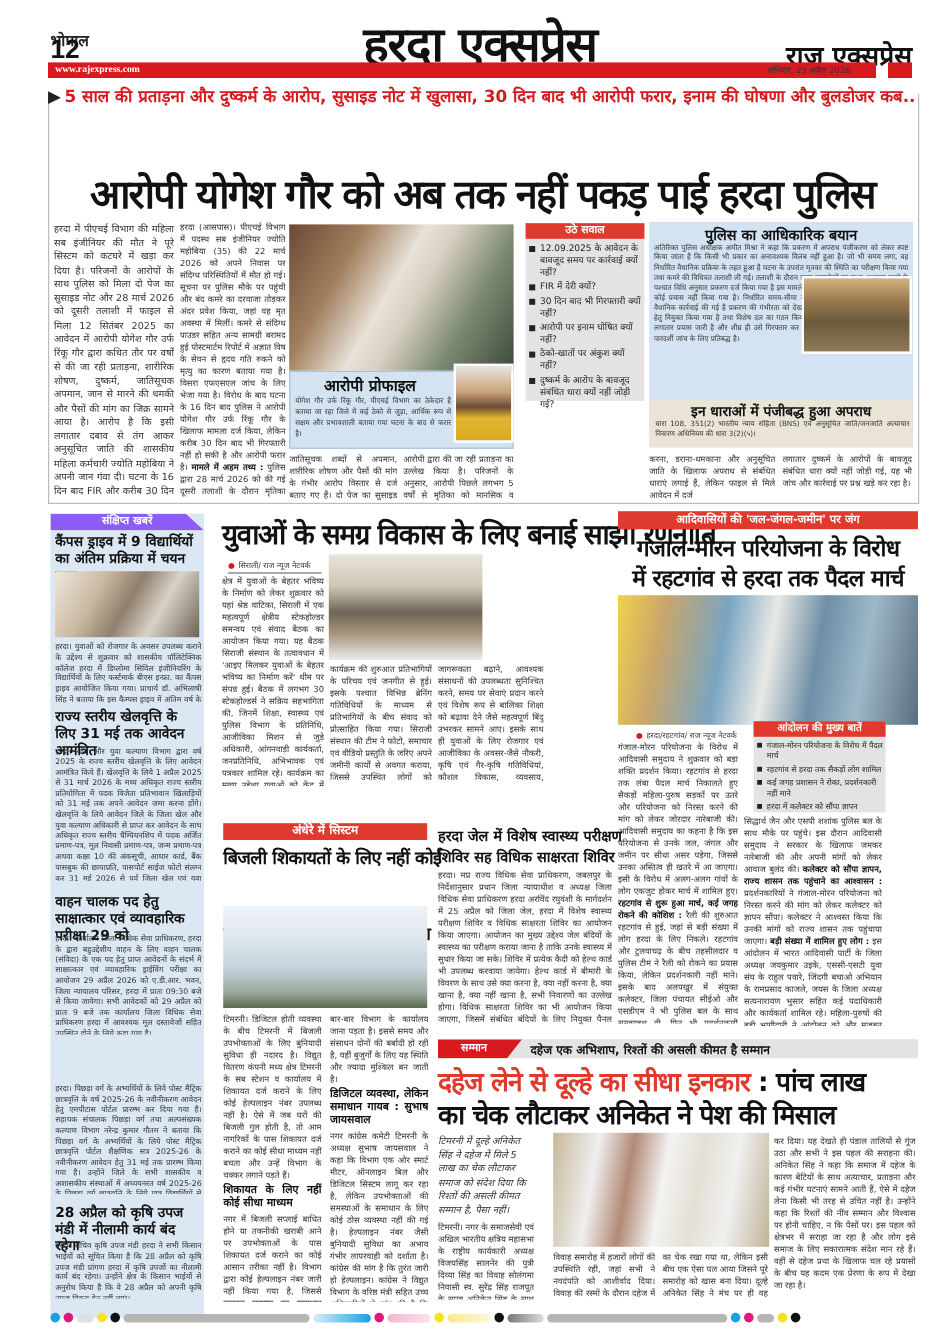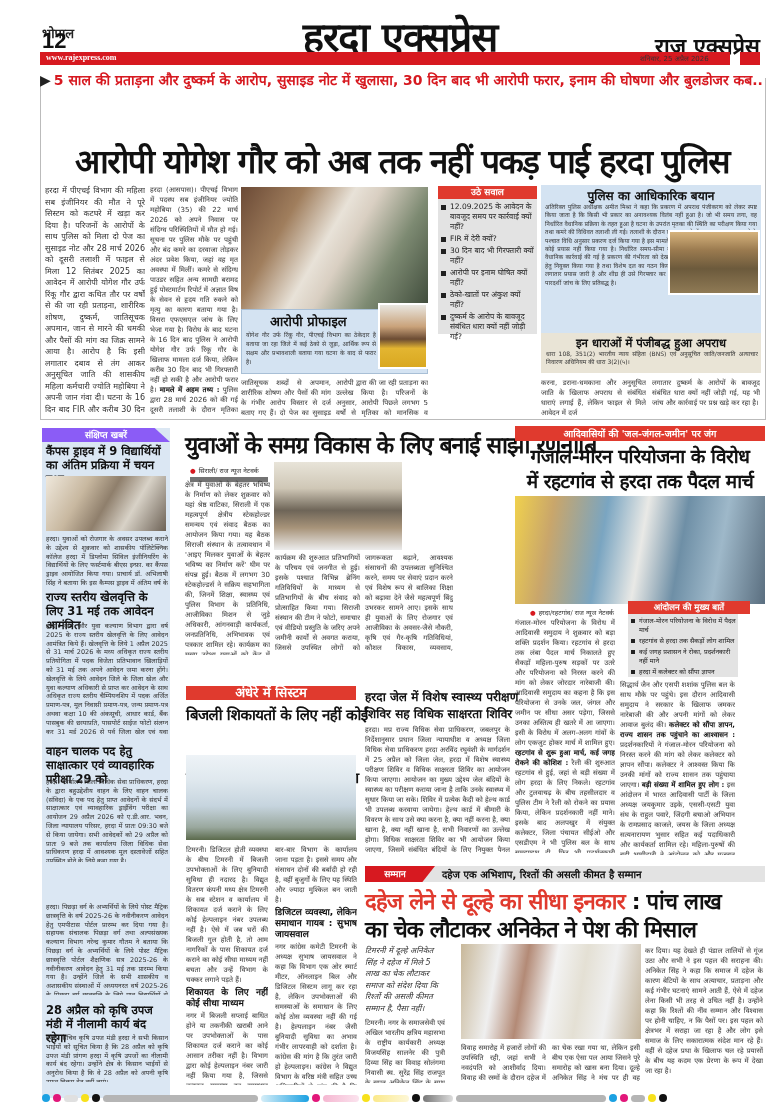--- a/index.html
+++ b/index.html
@@ -63,43 +63,43 @@
   .brief-bg { left: 42px; top: 428px; width: 128px; height: 670px; background: #dbe7f3; }
   .brief-tab { left: 42px; top: 428px; width: 128px; height: 14px; background: #8b5cf6; clip-path: polygon(0 0, 88% 0, 100% 100%, 0 100%); color: #fff; font-size: 9px; text-align: center; line-height: 14px; font-weight: bold; }
   .brief-h { left: 46px; width: 122px; font-size: 11.5px; line-height: 14px; font-weight: bold; color: #111; }
   .brief-photo { left: 46px; top: 476px; width: 120px; height: 55px; background: linear-gradient(120deg,#efe8dc 0%,#c8b8a0 30%,#8f7f6c 50%,#d8d2c7 70%,#6d6256 100%); }
   .brief-text { left: 46px; width: 122px; font-size: 6.5px; line-height: 8.8px; }
 
   
   .youth-h { left: 185px; top: 428px; width: 400px; font-size: 23px; font-weight: bold; color: #111; letter-spacing: -1px; white-space: nowrap; }
   .byline { font-size: 6.5px; color: #333; }
   .byline .dot { color: #d71920; margin-right: 3px; }
-  .youth-byline { left: 190px; top: 466px; width: 78px; border-bottom: 5px solid #737373; padding-bottom: 2px; }
+  .youth-byline { left: 190px; top: 466px; width: 78px; border-bottom: 1px solid #737373; padding-bottom: 2px; }
   .youth-photo { left: 274px; top: 462px; width: 128px; height: 88px; background: linear-gradient(180deg,#e8e4d9 0%,#cfc7b6 30%,#6e6558 55%,#a8947a 75%,#ececec 100%); }
   .youth-col1 { left: 185px; top: 480px; width: 85px; height: 175px; }
   .youth-col2 { left: 275px; top: 553px; width: 85px; height: 100px; }
   .youth-col3 { left: 365px; top: 553px; width: 88px; height: 100px; }
 
   
   .adi-tab { left: 515px; top: 426px; width: 250px; height: 15px; background: #e03a2e; color: #fff; font-size: 9.5px; text-align: center; line-height: 15px; font-weight: bold; }
   .adi-h { left: 515px; width: 250px; text-align: center; font-size: 19px; font-weight: bold; color: #111; letter-spacing: -0.5px; white-space: nowrap; }
   .adi-h1 { top: 443px; }
   .adi-h2 { top: 468px; }
   .adi-photo { left: 515px; top: 496px; width: 250px; height: 108px; background: linear-gradient(100deg,#f0d14d 0%,#c9a66b 15%,#7aa5c1 35%,#e9e9e6 50%,#6e8fa6 65%,#9eb8c9 80%,#5a6e7f 100%); }
   .adi-byline { left: 530px; top: 608px; }
   .adi-col1 { left: 515px; top: 618px; width: 100px; height: 235px; }
   .move-box { left: 628px; top: 601px; width: 110px; height: 76px; background: #e3e3e3; }
-  .move-head { left: 628px; top: 601px; width: 122px; height: 13px; background: #e03a2e; color: #fff; font-size: 8.5px; text-align: center; line-height: 13px; font-weight: bold; }
+  .move-head { left: 628px; top: 601px; width: 110px; height: 13px; background: #e03a2e; color: #fff; font-size: 8.5px; text-align: center; line-height: 13px; font-weight: bold; }
   .move-list { left: 631px; top: 617px; width: 106px; list-style: none; }
   .move-list li { font-size: 6.5px; line-height: 9px; color: #222; padding-left: 8px; position: relative; margin-bottom: 2px; }
   .move-list li::before { content: ""; position: absolute; left: 0; top: 2px; width: 4px; height: 4px; background: #222; }
   .adi-col2 { left: 620px; top: 680px; width: 115px; height: 175px; }
 
   
-  .dark-tab { left: 186px; top: 686px; width: 170px; height: 14px; background: #e03a2e; color: #fff; font-size: 13px; text-align: center; line-height: 14px; font-weight: bold; }
+  .dark-tab { left: 186px; top: 686px; width: 170px; height: 14px; background: #e03a2e; color: #fff; font-size: 10px; text-align: center; line-height: 14px; font-weight: bold; }
   .elec-h { left: 186px; width: 170px; text-align: center; font-size: 15px; font-weight: bold; color: #111; white-space: nowrap; letter-spacing: -0.5px; }
   .elec-h1 { top: 704px; }
   .elec-h2 { top: 767px; }
   .elec-photo { left: 186px; top: 755px; width: 170px; height: 85px; background: linear-gradient(180deg,#eef3f7 0%,#dfe8ee 30%,#c6d4de 60%,#9aa89e 85%,#5b6a4c 100%); }
   .elec-col1 { left: 186px; top: 845px; width: 82px; height: 240px; }
   .elec-col2 { left: 275px; top: 845px; width: 82px; height: 240px; }
   .subh { font-size: 9px; line-height: 11px; font-weight: bold; color: #111; display: block; margin: 2px 0; }
 
   
   .jail-h { left: 365px; width: 145px; text-align: center; font-size: 12px; font-weight: bold; color: #111; white-space: nowrap; }

